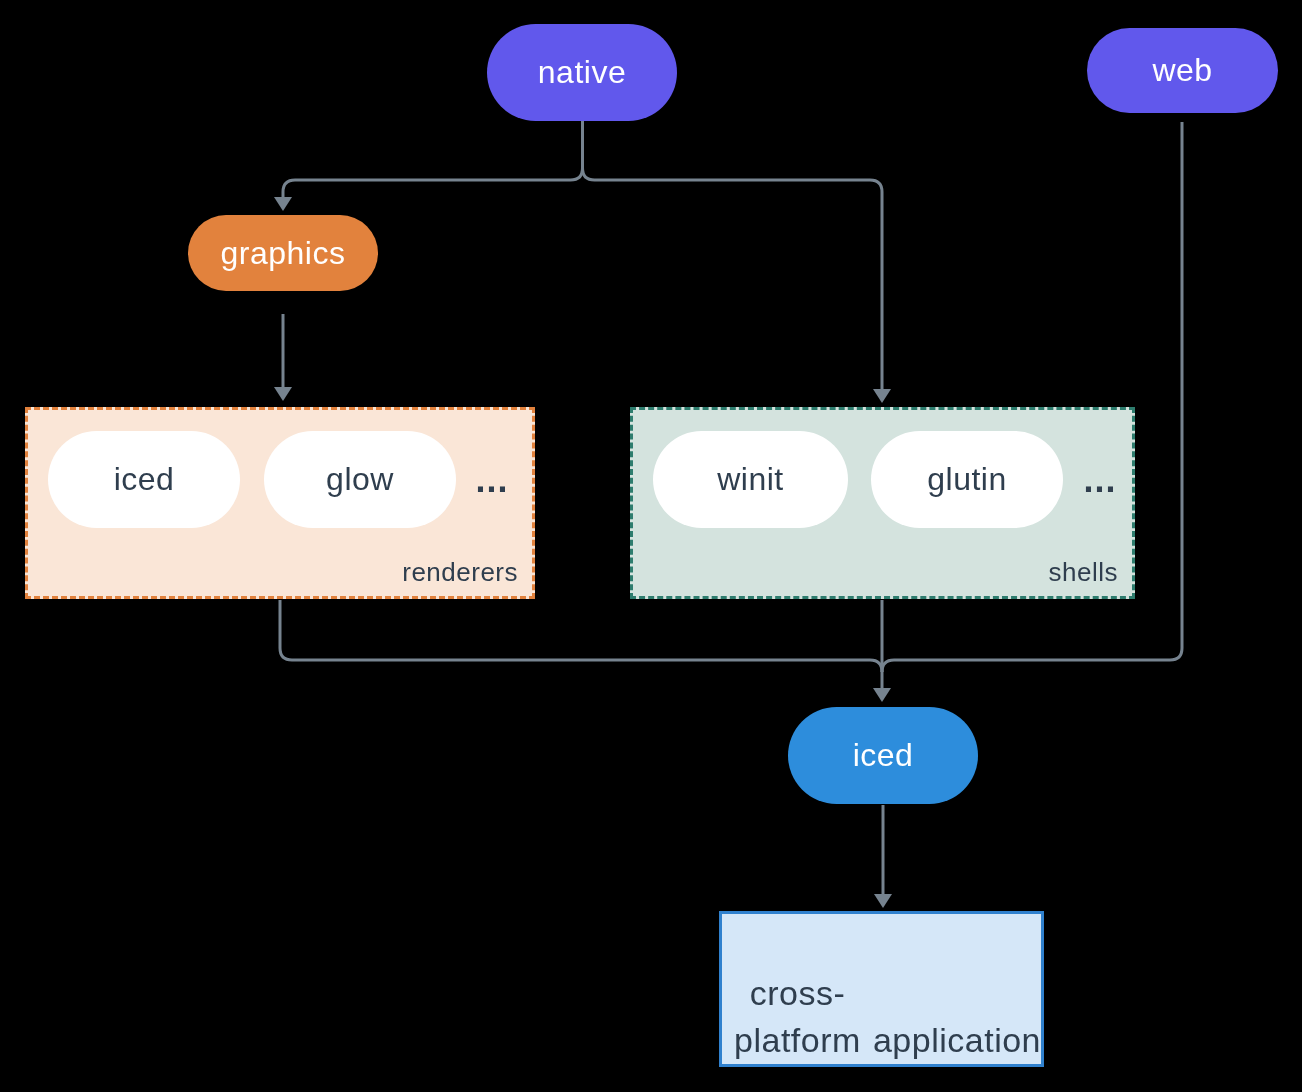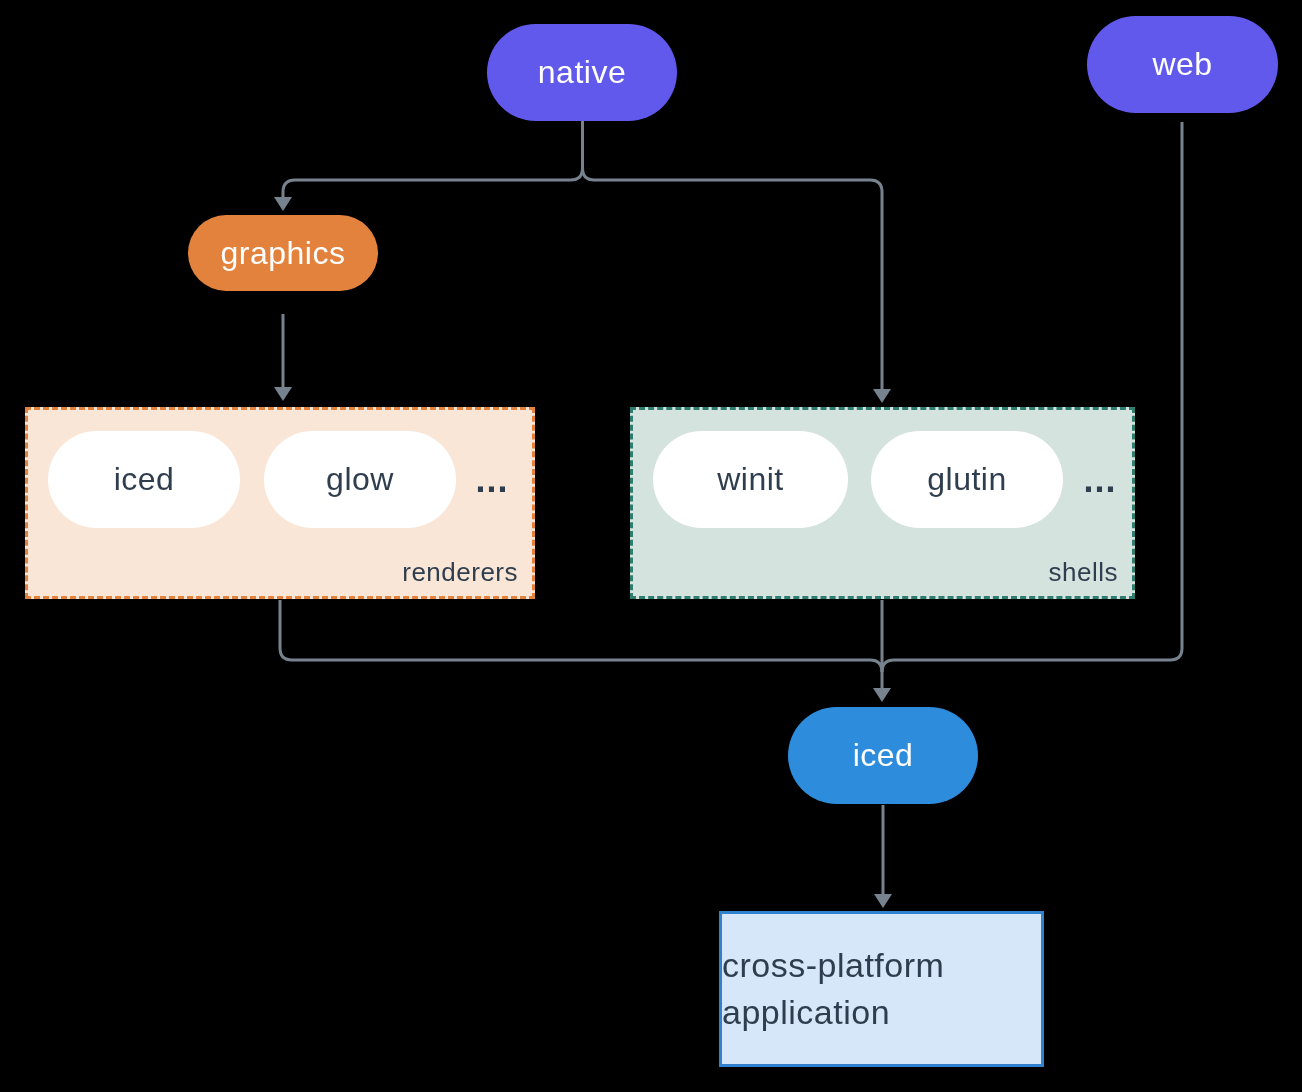--- a/index.html
+++ b/index.html
@@ -40,21 +40,21 @@
   }
   .group-label{
     position:absolute;right:14px;bottom:8px;
     color:var(--dark-text);font-size:26px;letter-spacing:.5px;
   }
   .app-box{
     position:absolute;
     box-sizing:border-box;
     background:var(--app-fill);
     border:3px solid var(--app-border);
-    display:flex;flex-direction:column;align-items:flex-start;justify-content:center;
+    display:flex;flex-direction:row;align-items:flex-end;justify-content:center;
     color:var(--dark-text);font-size:34px;line-height:47px;letter-spacing:.5px;
     text-align:center;
   }
 </style>
 </head>
 <body>
 
 <div class="stage">
 
   <svg class="wires" width="1302" height="1092" viewBox="0 0 1302 1092">
@@ -76,21 +76,21 @@
     <polygon class="arrowhead" points="873,688 891,688 882,702"></polygon>
 
     <path class="connector" d="M883 805 L883 894"></path>
     <polygon class="arrowhead" points="874,894 892,894 883,908"></polygon>
   </svg>
 
   <div class="pill purple" style="left:487px;top:24px;width:190px;height:97px;">
     <span>native</span>
   </div>
 
-  <div class="pill purple" style="left:1087px;top:16px;width:191px;height:97px;text-align:right;">
+  <div class="pill purple" style="left:1087px;top:28px;width:191px;height:85px;text-align:right;">
     <span>web</span>
   </div>
 
   <div class="pill orange" style="left:188px;top:215px;width:190px;height:76px;">
     <span>graphics</span>
   </div>
 
   <div class="group renderers" style="left:25px;top:407px;width:510px;height:192px;">
     <div class="pill white" style="left:20px;top:21px;">
       <span>iced</span>

